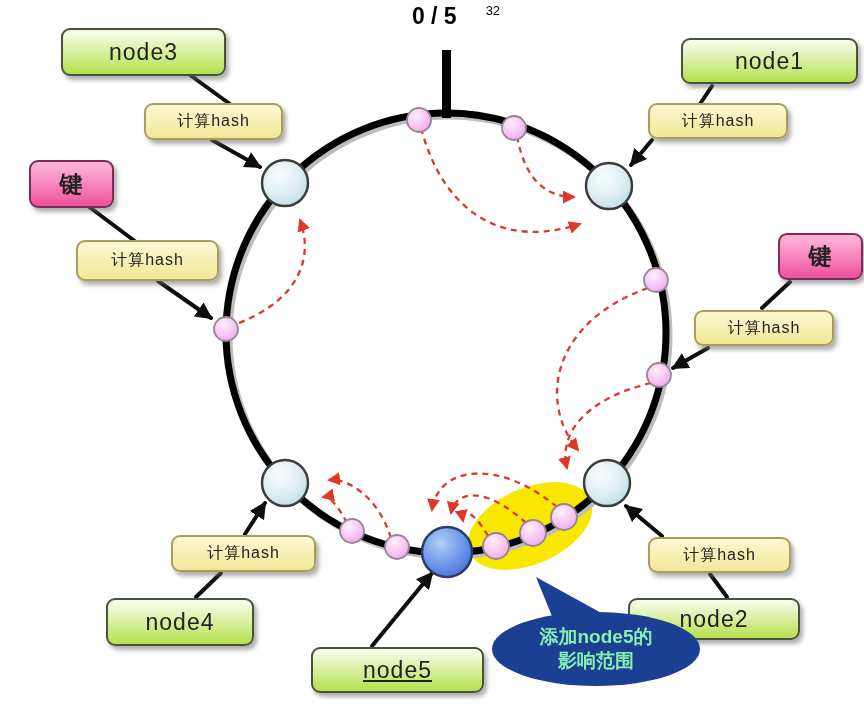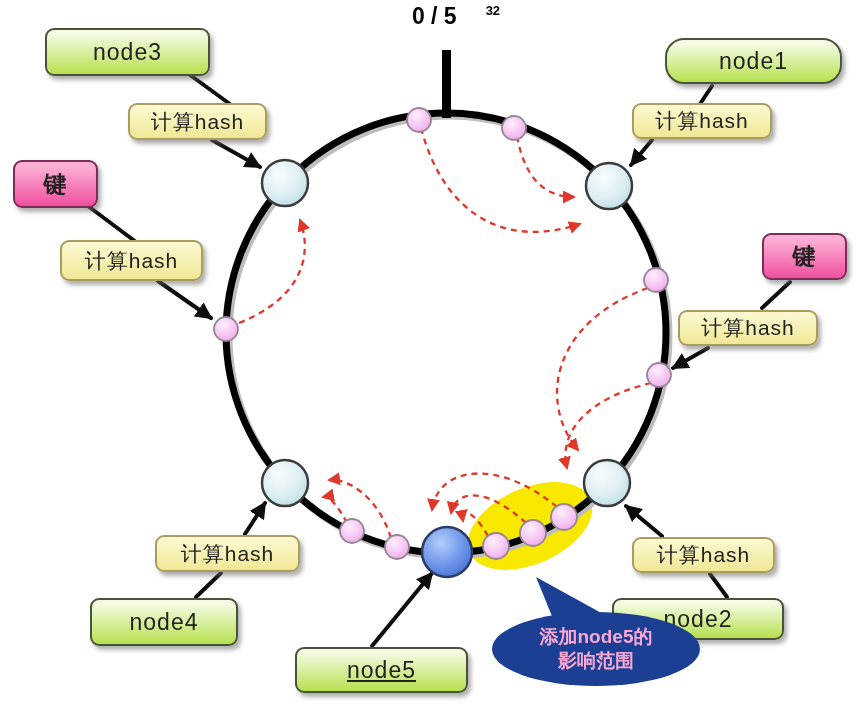--- a/index.html
+++ b/index.html
@@ -10,46 +10,47 @@
   }
   #diagram-svg { position:absolute; left:0; top:0; }
 
   .box {
     position:absolute; box-sizing:border-box;
     display:flex; align-items:center; justify-content:center;
     border:2px solid #4a523c; border-radius:9px;
     color:#222; font-size:23px; letter-spacing:1px;
     box-shadow:3px 4px 4px rgba(110,110,110,0.55);
     white-space:nowrap;
+    margin-left:16px;
   }
   .box.green {
     background:linear-gradient(to bottom, #f4fce4 8%, var(--node_box_green, #b6e04e));
     border-color:#4a523c;
   }
   .box.yellow {
     background:linear-gradient(to bottom, #fcf9d2, var(--hash_box_yellow, #f0e896));
-    border-color:#a89c5e; font-size:21px;
+    border-color:#a89c5e; font-size:16px;
   }
   .box.pink {
     background:linear-gradient(to bottom, #fbaed4 12%, var(--key_box_pink, #f0509e));
     border-color:#7c2c58; font-weight:bold;
   }
 
   #ring-title {
     position:absolute; left:396px; top:3px; width:120px;
     text-align:center; font-size:23px; font-weight:bold; color:#000;
   }
-  #ring-title sup { font-size:13px; font-weight:bold;margin-left:29px; }
+  #ring-title sup { font-size:13px; font-weight:normal;margin-left:29px; }
 
   #impact-bubble {
     position:absolute; left:492px; top:612px; width:208px; height:74px;
     background:var(--bubble_blue, #1a3f93);
     border-radius:50%;
     display:flex; flex-direction:column; align-items:center; justify-content:center;
-    color:#f9a8d4; font-weight:bold; font-size:19px; line-height:1.25;
+    color:#86efac; font-weight:bold; font-size:19px; line-height:1.25;
     text-align:center;
   }
 </style>
 </head>
 <body>
 
 <div id="stage">
 
   <svg id="diagram-svg" width="864" height="709" viewBox="0 0 864 709">
     <defs>
@@ -135,21 +136,21 @@
       <circle cx="496" cy="546" r="13" fill="url(#keyGrad)"></circle>
       <circle cx="397" cy="547" r="12" fill="url(#keyGrad)"></circle>
       <circle cx="352" cy="531" r="12" fill="url(#keyGrad)"></circle>
       <circle cx="226" cy="329" r="12" fill="url(#keyGrad)"></circle>
     </g>
   </svg>
 
   <div id="ring-title"><span>0 / 5</span><sup>32</sup></div>
 
   <div class="box green" style="left:45px; top:28px; width:165px; height:48px;">node3</div>
-  <div class="box green" style="left:665px; top:38px; width:177px; height:46px;border-radius:19px;">node1</div>
+  <div class="box green" style="left:665px; top:38px; width:177px; height:46px;">node1</div>
   <div class="box green" style="left:90px; top:598px; width:148px; height:48px;">node4</div>
   <div class="box green" style="left:295px; top:647px; width:173px; height:46px;text-decoration:underline;">node5</div>
   <div class="box green" style="left:612px; top:598px; width:172px; height:42px;">node2</div>
 
   <div class="box pink" style="left:13px; top:160px; width:85px; height:48px;">键</div>
   <div class="box pink" style="left:762px; top:233px; width:85px; height:47px;">键</div>
 
   <div class="box yellow" style="left:128px; top:103px; width:139px; height:37px;">计算hash</div>
   <div class="box yellow" style="left:60px; top:240px; width:143px; height:41px;">计算hash</div>
   <div class="box yellow" style="left:632px; top:103px; width:140px; height:36px;">计算hash</div>

